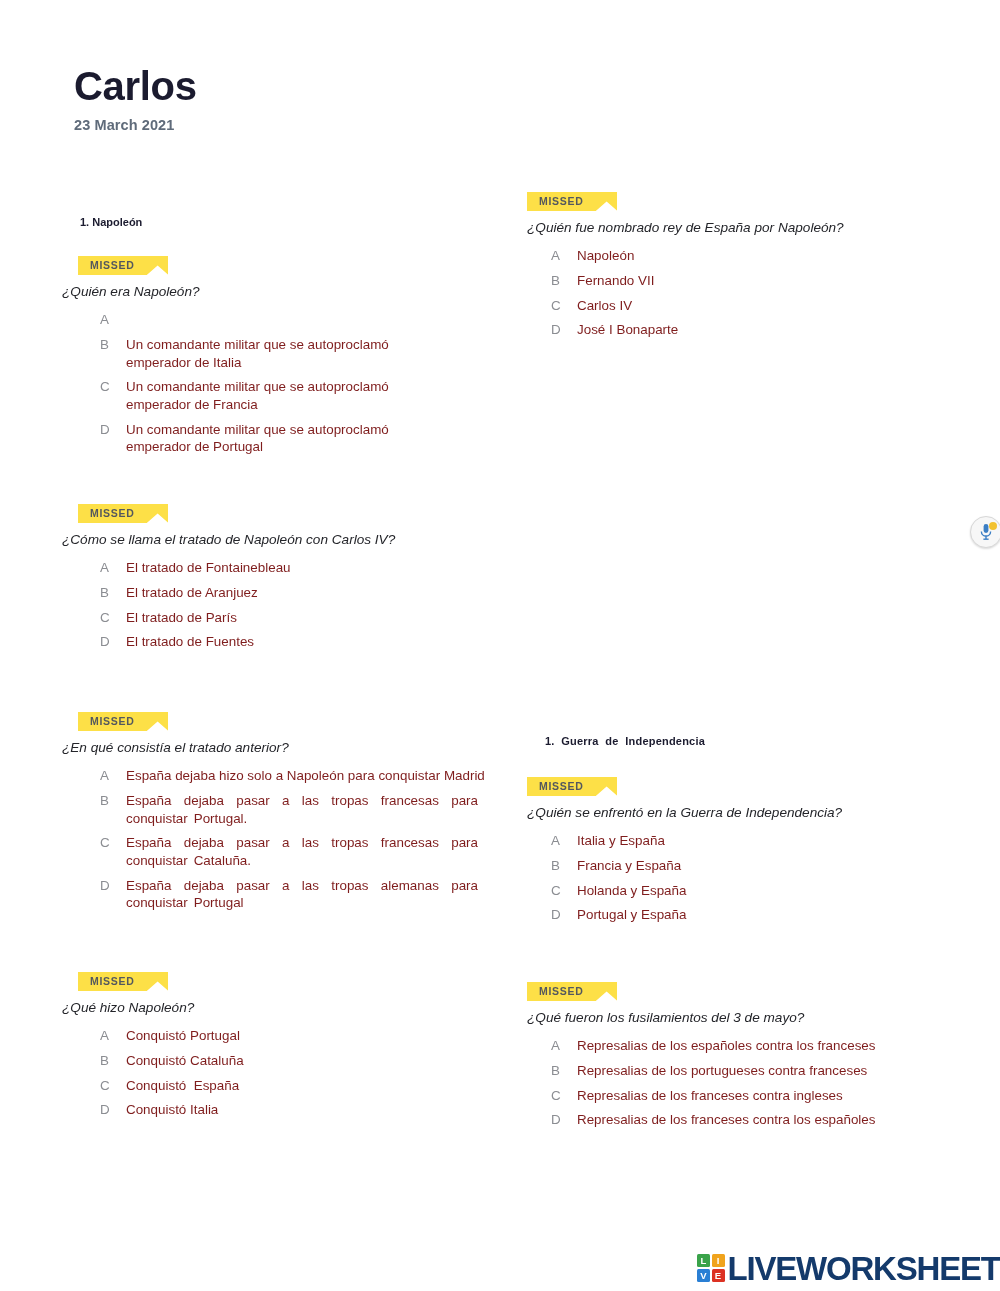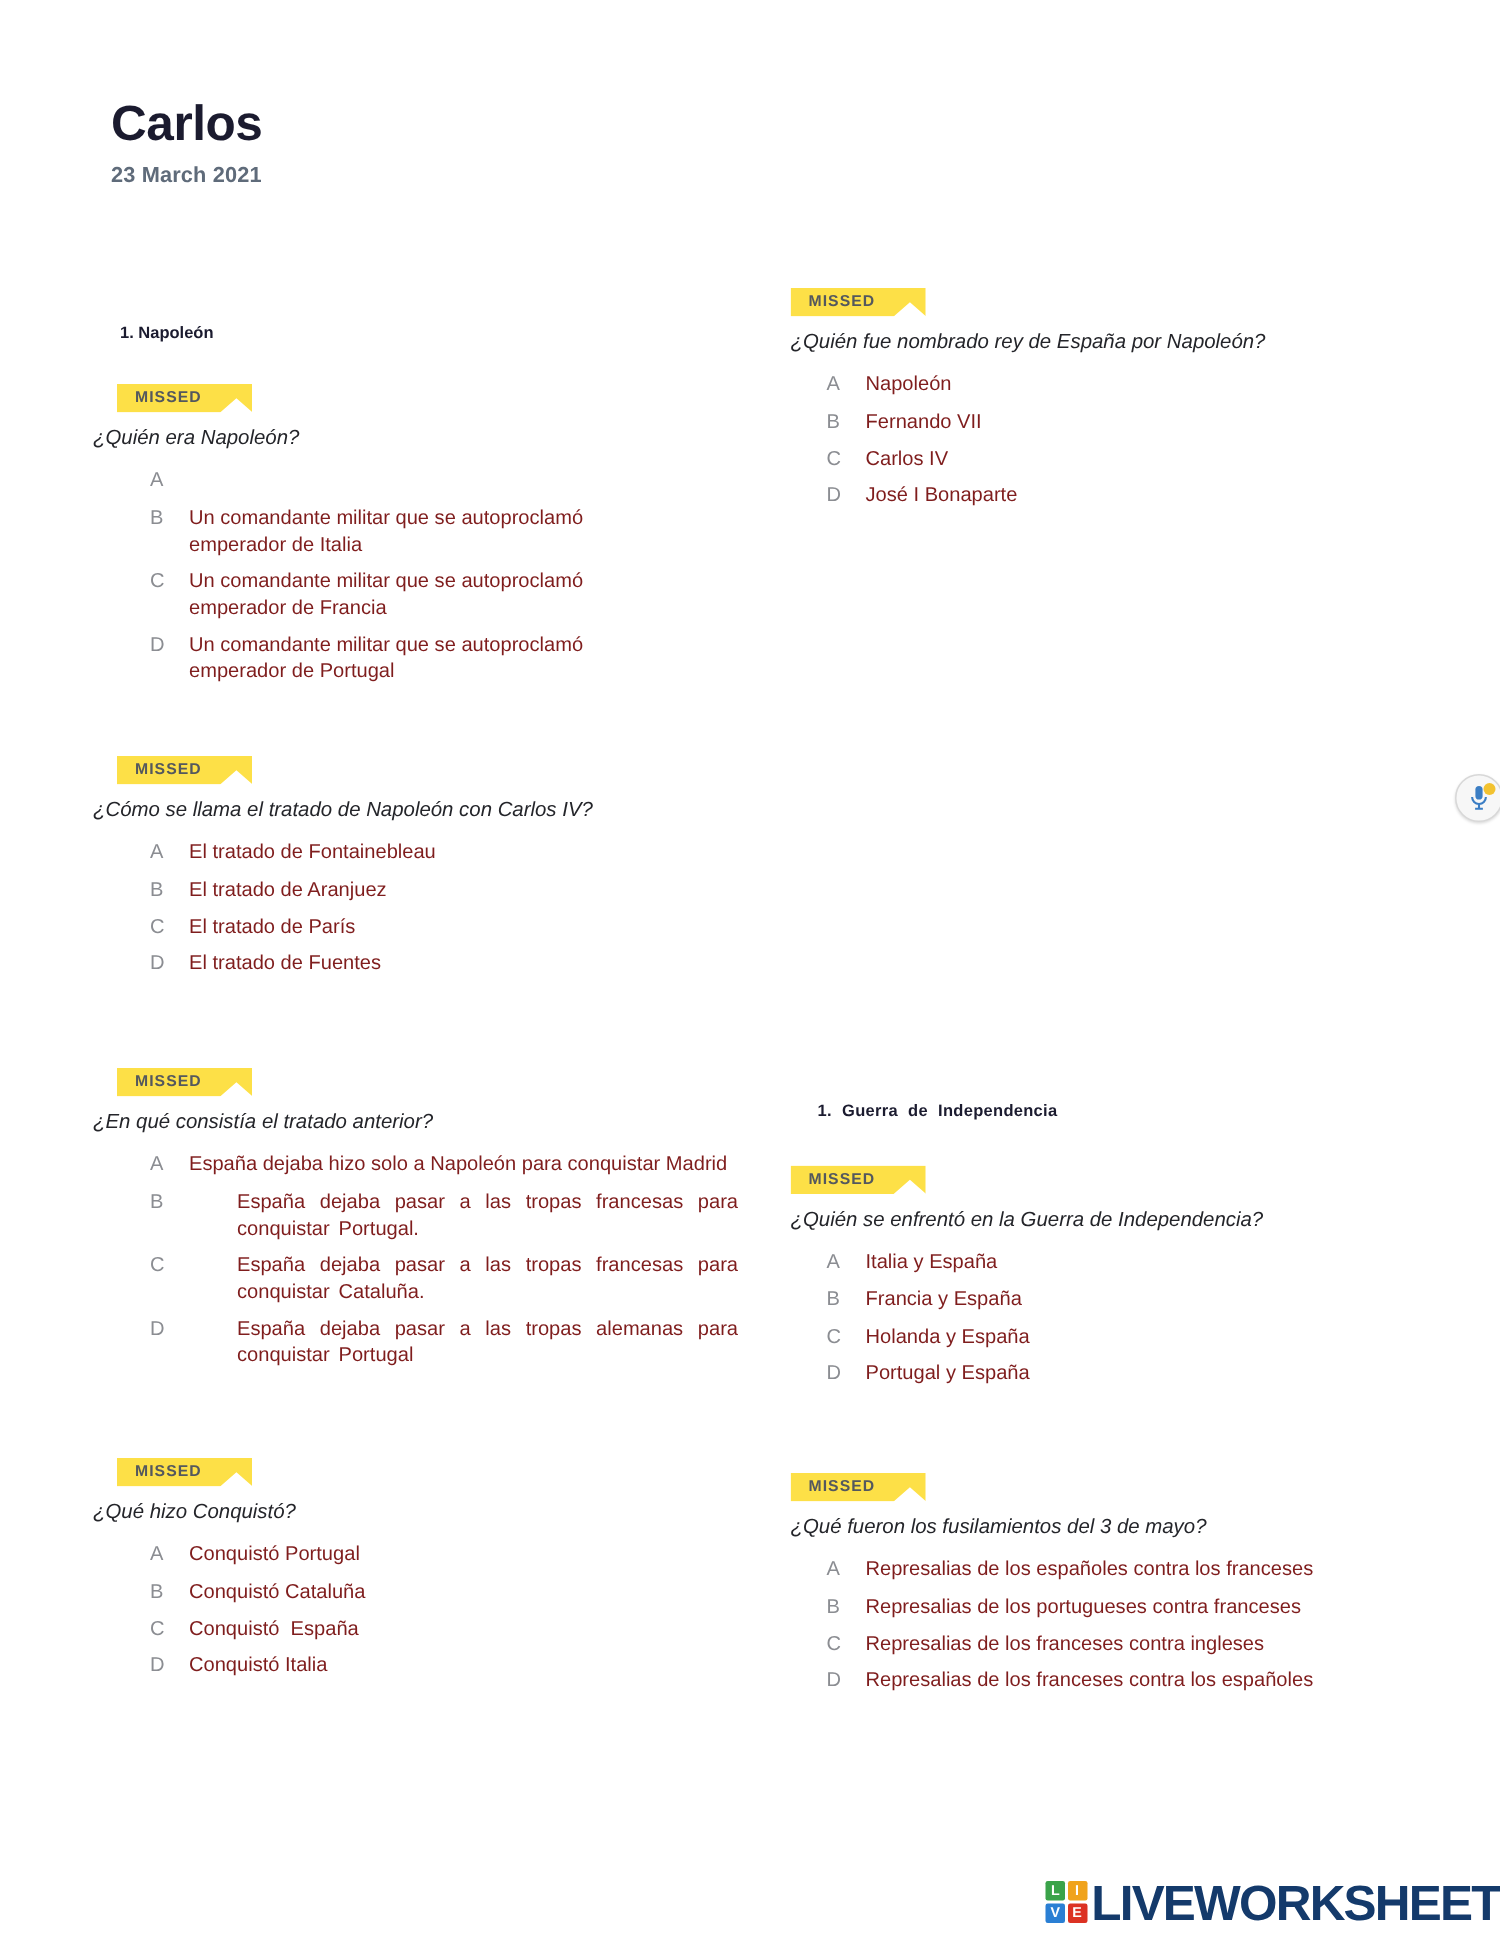--- a/index.html
+++ b/index.html
@@ -23,21 +23,21 @@
   }
 
   
   .header {
     position: absolute;
     left: 74px;
     top: 64px;
     width: 600px;
   }
   .doc-title {
-    font-size: 33px;
+    font-size: 40px;
     font-weight: bold;
     color: #1b1b2f;
     letter-spacing: -0.3px;
     line-height: 1.1;
     margin: 0;
   }
   .doc-date {
     font-size: 14.5px;
     font-weight: bold;
     color: #5f6b7a;
@@ -118,21 +118,21 @@
   .option-text {
     color: #7f1d1d;
     flex: 1 1 auto;
     white-space: pre-wrap;
   }
   .option-text.justified {
     text-align: justify;
     word-spacing: 2.2px;
   }
   .opt-narrow .option-text { max-width: 300px; }
-  .opt-mid .option-text    { max-width: 352px; margin-left: 32px; }
+  .opt-mid .option-text    { max-width: 352px; }
 
   
   .mic-widget {
     position: absolute;
     left: 970px;
     top: 516px;
     width: 30px;
     height: 30px;
     border-radius: 50%;
     background: #f7f7f7;
@@ -270,21 +270,21 @@
         </div>
         <div class="option opt-mid">
           <span class="option-letter">D</span>
           <span class="option-text justified">España dejaba pasar a las tropas alemanas para conquistar Portugal</span>
         </div>
       </div>
     </div>
 
     <div class="block" style="top:971px;">
       <span class="badge">MISSED</span>
-      <div class="question">¿Qué hizo Conquistó?</div>
+      <div class="question">¿Qué hizo Napoleón?</div>
       <div class="options">
         <div class="option">
           <span class="option-letter">A</span>
           <span class="option-text">Conquistó Portugal</span>
         </div>
         <div class="option">
           <span class="option-letter">B</span>
           <span class="option-text">Conquistó Cataluña</span>
         </div>
         <div class="option">

